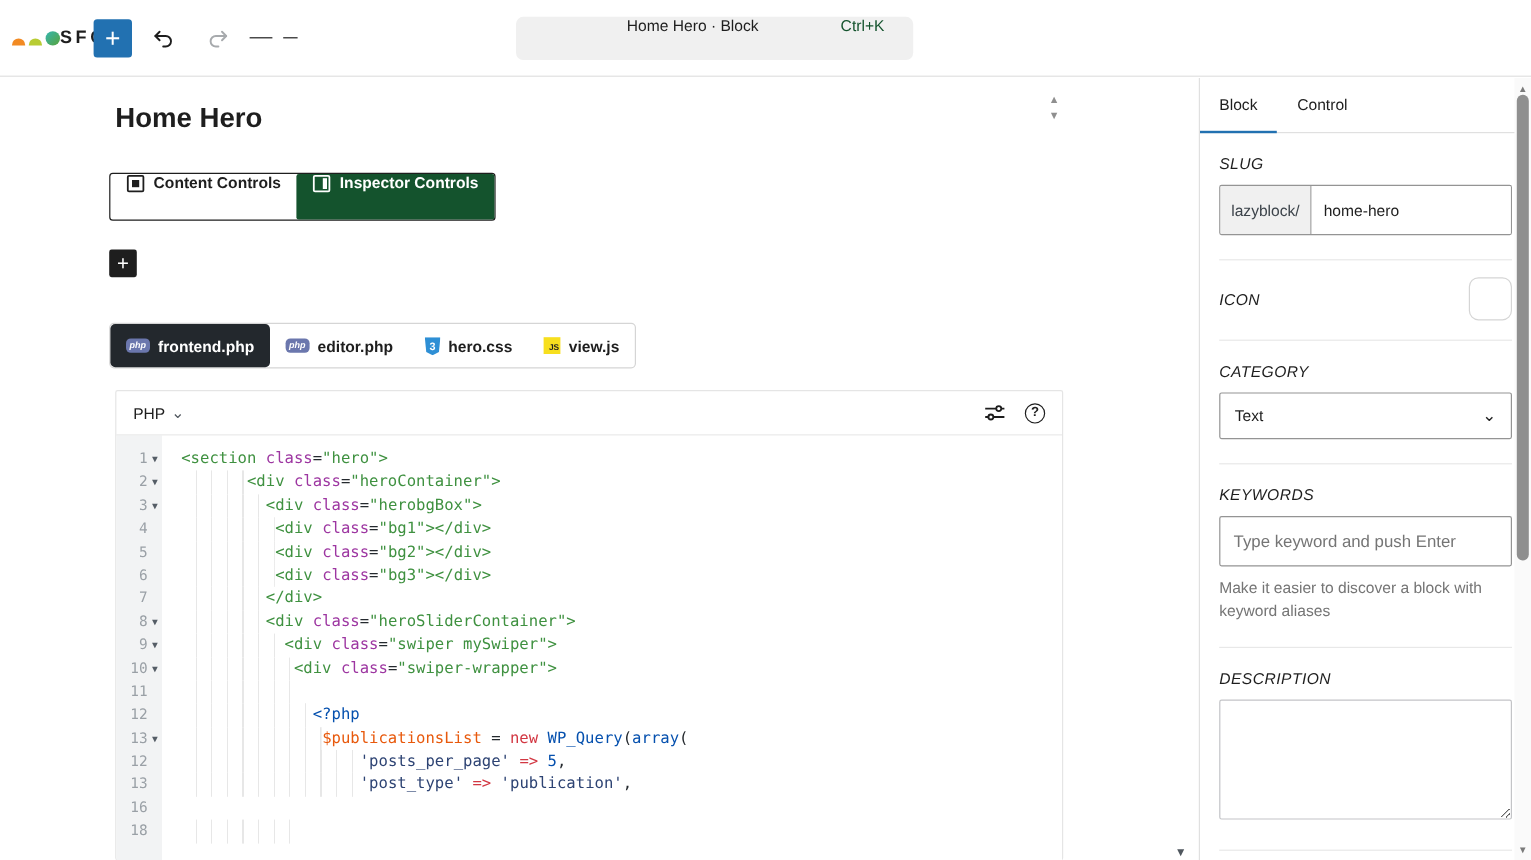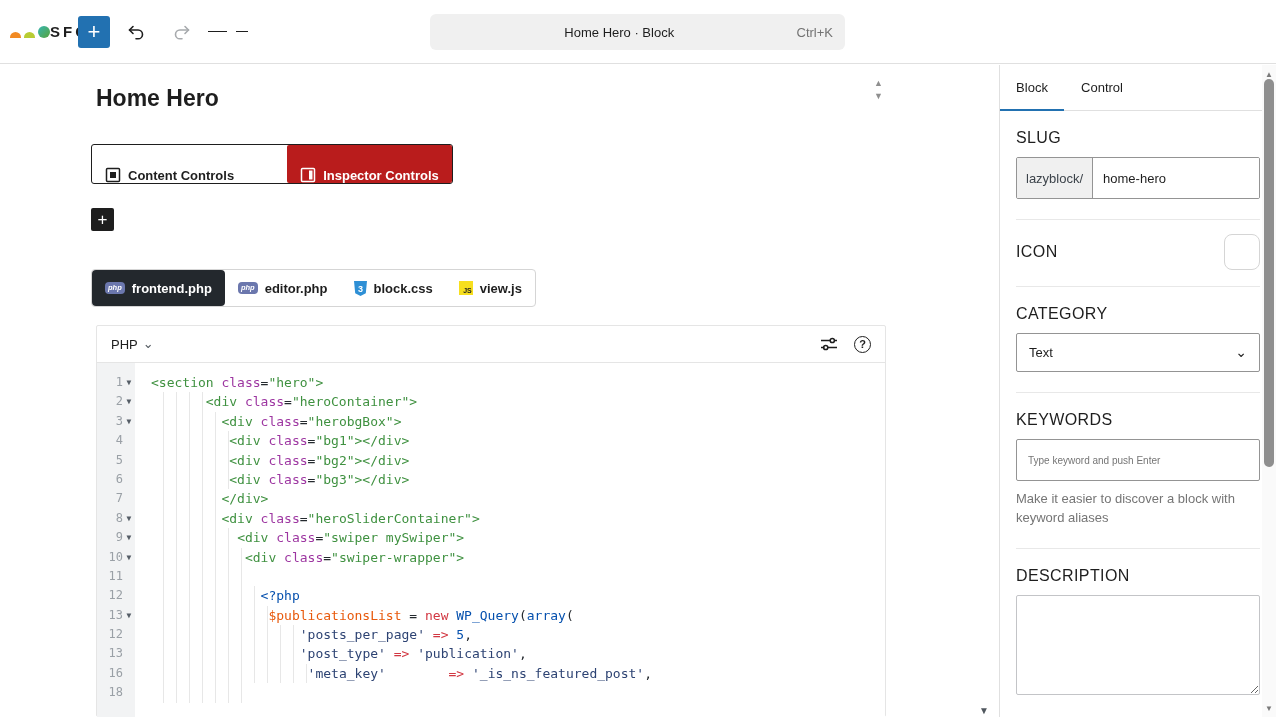--- a/index.html
+++ b/index.html
@@ -16,43 +16,43 @@
   .dot.d2 { background:#b8cc33; }
   .dot.d3 { width:12px; height:12px; border-radius:50%;
     background:linear-gradient(135deg,#35b6b0,#58a33b); }
   .logo-text { font-size:15px; font-weight:bold; letter-spacing:3px; line-height:14px; }
   .tb-btn { border:none; background:transparent; display:flex; align-items:center;
     justify-content:center; cursor:pointer; }
   .inserter { width:32px; height:32px; background:#2271b1; border-radius:3px;
     color:#fff; font-size:22px; font-weight:400; margin-left:22px; line-height:1; }
   .icon-btn { width:40px; height:40px; margin-left:6px; }
   .lines-icon span { display:block; height:1.8px; background:#1e1e1e; margin:2.4px 0; }
-  .command-bar { position:absolute; left:430px; top:14px; width:415px; height:36px;
-    background:#f0f0f0; border-radius:6px; display:flex; align-items:center;
-    padding:0 12px; cursor:pointer; }
+  .command-bar { position:absolute; left:430px; top:14px; width:331px; height:36px;
+    background:#f0f0f0; border-radius:6px; display:flex; align-items:flex-start;
+    padding:0 24px; cursor:pointer; }
   .command-title { flex:1; text-align:center; font-size:13px; color:#1e1e1e; }
-  .command-shortcut { font-size:13px; color:#737373; }
+  .command-shortcut { font-size:13px; color:#14532d; }
   .tb-right { position:absolute; right:12px; top:0; height:64px; display:flex; align-items:center; }
   .settings-toggle { width:34px; height:34px; background:#1e1e1e; border-radius:4px; margin:0 10px; }
   .save-btn { height:34px; padding:0 14px; background:#2271b1; color:#fff; border:none;
     border-radius:3px; font-size:13px; font-weight:500; cursor:pointer; }
   .kebab { font-size:18px; color:#1e1e1e; width:28px; letter-spacing:0; margin-left:6px; }
 
   
   .canvas { position:absolute; top:65px; left:0; width:998px; height:652px; background:#fff; overflow:hidden; }
   .block-title { position:absolute; left:96px; top:20px; font-size:23px; font-weight:600; }
   .block-mover { position:absolute; left:874px; top:14px; display:flex; flex-direction:column;
     gap:4px; align-items:center; }
   .mover-arrow { font-size:9px; color:#8f8f8f; line-height:1; cursor:pointer; }
 
   .block-toolbar { position:absolute; left:91px; top:79px; height:40px;
     border:1px solid #1e1e1e; border-radius:3px; background:#fff; display:flex; align-items:stretch; }
-  .bt-btn { display:flex; align-items:flex-end; gap:7px; padding:0 13px; font-size:13px;
+  .bt-btn { display:flex; align-items:flex-start; gap:7px; padding:0 13px; font-size:13px;
     font-weight:600; background:transparent; border:none; cursor:pointer; color:#1e1e1e; white-space:nowrap; }
-  .bt-btn.active { background:#b91c1c; color:#fff; border-radius:2px;margin-left:40px; }
+  .bt-btn.active { background:#14532d; color:#fff; border-radius:2px; }
 
   .appender { position:absolute; left:91px; top:143px; width:23px; height:23px;
     background:#1e1e1e; color:#fff; border:none; border-radius:2px; font-size:17px;
     line-height:1; cursor:pointer; }
 
   .file-tabs { position:absolute; left:91px; top:204px; height:38px;
     border:1px solid #d5d5d5; border-radius:4px; background:#fff; display:flex; align-items:stretch; }
   .ftab { display:flex; align-items:center; gap:7px; padding:0 13px; border:none;
     background:transparent; font-size:13px; font-weight:600; color:#1e1e1e; cursor:pointer; white-space:nowrap; }
   .ftab.active { background:#23282d; color:#fff; border-radius:4px; }
@@ -96,36 +96,36 @@
     border-left:1px solid #e0e0e0; background:#fff; }
   .sb-tabs { height:46px; display:flex; border-bottom:1px solid #e0e0e0; padding-right:14px; }
   .sb-tab { width:64px; display:flex; align-items:center; justify-content:center;
     font-size:13px; font-weight:500; background:none; border:none; cursor:pointer;
     color:#1e1e1e; position:relative; }
   .sb-tab.active::after { content:""; position:absolute; left:0; right:0; bottom:-1px;
     height:2px; background:#2271b1; }
   .sb-tab:nth-child(2) { width:76px; }
   .sb-content { padding:0 16px; }
   .sb-section { padding:18px 0 20px; border-bottom:1px solid #e8e8e8; }
-  .sb-label { font-size:16px; font-weight:500; letter-spacing:0.4px; margin-bottom:10px; }
+  .sb-label { font-size:13px; font-weight:500; letter-spacing:0.4px; margin-bottom:10px;font-style:italic; }
   .slug-group { display:flex; border:1px solid #949494; border-radius:2px; height:42px; overflow:hidden; }
   .slug-prefix { background:#f0f0f0; border-right:1px solid #949494; color:#3c434a;
     font-size:13px; display:flex; align-items:center; padding:0 9px; }
   .slug-input { flex:1; border:none; outline:none; font-size:13px; padding:0 10px;
     color:#1e1e1e; font-family:"Liberation Sans", sans-serif; min-width:0; }
   .icon-row { display:flex; align-items:center; justify-content:space-between; padding:14px 0 16px; }
   .icon-row .sb-label { margin-bottom:0; }
   .icon-picker { width:36px; height:36px; border:1px solid #d5d5d5; border-radius:8px;
     background:#fff; cursor:pointer; }
   .select-box { display:flex; align-items:center; justify-content:space-between;
     border:1px solid #949494; border-radius:2px; height:39px; padding:16px 12px;
     font-size:13px; cursor:pointer; background:#fff; }
   .select-chevron { font-size:14px; color:#1e1e1e; line-height:0.4; }
   .kw-input { width:100%; height:42px; border:1px solid #949494; border-radius:2px;
-    font-size:10px; padding:0 11px; outline:none; font-family:"Liberation Sans", sans-serif; }
+    font-size:14px; padding:0 11px; outline:none; font-family:"Liberation Sans", sans-serif; }
   .kw-input::placeholder { color:#757575; }
   .sb-help { font-size:13px; color:#757575; line-height:1.45; margin-top:9px; }
   .desc-textarea { width:100%; height:100px; border:1px solid #c3c4c7; border-radius:2px;
     resize:vertical; outline:none; font-family:"Liberation Sans", sans-serif; font-size:13px; padding:8px; }
   .pro-section { border-bottom:none; }
 
   
   .sb-scrollbar { position:absolute; top:65px; right:0; width:14px; height:652px; background:#fafafa; }
   .sb-arrow { position:absolute; left:0; width:14px; height:14px; font-size:8px; color:#7a7a7a;
     display:flex; align-items:center; justify-content:center; cursor:pointer; }
@@ -210,21 +210,21 @@
     </button>
     <button class="ftab">
       <span class="php-badge">php</span>
       <span>editor.php</span>
     </button>
     <button class="ftab">
       <svg width="13" height="15" viewBox="0 0 13 15">
           <path d="M0 0h13l-1.2 12.3L6.5 15 1.2 12.3Z" fill="#2e8fd5"></path>
           <text x="6.5" y="10.5" text-anchor="middle" font-size="9" font-weight="bold" fill="#fff" font-family="Liberation Sans, sans-serif">3</text>
         </svg>
-      <span>block.css</span>
+      <span>hero.css</span>
     </button>
     <button class="ftab">
       <span class="js-badge">JS</span>
       <span>view.js</span>
     </button>
   </div>
 
   <div class="code-panel">
     <div class="code-topbar">
       <div class="lang-select">
@@ -250,21 +250,21 @@
         <div class="code-line"><span class="gutter-num">6</span><span class="fold"></span><span class="code-text"><span class="indent" style="width: 78.3px;"></span><span class="tk-tag">&lt;div</span><span class="tk-pun"> </span><span class="tk-attr">class</span><span class="tk-pun">=</span><span class="tk-str">"bg3"</span><span class="tk-tag">&gt;&lt;/div&gt;</span></span></div>
         <div class="code-line"><span class="gutter-num">7</span><span class="fold"></span><span class="code-text"><span class="indent" style="width: 70.47px;"></span><span class="tk-tag">&lt;/div&gt;</span></span></div>
         <div class="code-line"><span class="gutter-num">8</span><span class="fold">▼</span><span class="code-text"><span class="indent" style="width: 70.47px;"></span><span class="tk-tag">&lt;div</span><span class="tk-pun"> </span><span class="tk-attr">class</span><span class="tk-pun">=</span><span class="tk-str">"heroSliderContainer"</span><span class="tk-tag">&gt;</span></span></div>
         <div class="code-line"><span class="gutter-num">9</span><span class="fold">▼</span><span class="code-text"><span class="indent" style="width: 86.13px;"></span><span class="tk-tag">&lt;div</span><span class="tk-pun"> </span><span class="tk-attr">class</span><span class="tk-pun">=</span><span class="tk-str">"swiper mySwiper"</span><span class="tk-tag">&gt;</span></span></div>
         <div class="code-line"><span class="gutter-num">10</span><span class="fold">▼</span><span class="code-text"><span class="indent" style="width: 93.96px;"></span><span class="tk-tag">&lt;div</span><span class="tk-pun"> </span><span class="tk-attr">class</span><span class="tk-pun">=</span><span class="tk-str">"swiper-wrapper"</span><span class="tk-tag">&gt;</span></span></div>
         <div class="code-line"><span class="gutter-num">11</span><span class="fold"></span><span class="code-text"><span class="indent" style="width: 101.79px;"></span></span></div>
         <div class="code-line"><span class="gutter-num">12</span><span class="fold"></span><span class="code-text"><span class="indent" style="width: 109.62px;"></span><span class="tk-num">&lt;?php</span></span></div>
         <div class="code-line"><span class="gutter-num">13</span><span class="fold">▼</span><span class="code-text"><span class="indent" style="width: 117.45px;"></span><span class="tk-var">$publicationsList</span><span class="tk-pun"> = </span><span class="tk-kw">new</span><span class="tk-pun"> </span><span class="tk-fn">WP_Query</span><span class="tk-pun">(</span><span class="tk-fn">array</span><span class="tk-pun">(</span></span></div>
         <div class="code-line"><span class="gutter-num">12</span><span class="fold"></span><span class="code-text"><span class="indent" style="width: 148.77px;"></span><span class="tk-pstr">'posts_per_page'</span><span class="tk-pun"> </span><span class="tk-kw">=&gt;</span><span class="tk-pun"> </span><span class="tk-num">5</span><span class="tk-pun">,</span></span></div>
         <div class="code-line"><span class="gutter-num">13</span><span class="fold"></span><span class="code-text"><span class="indent" style="width: 148.77px;"></span><span class="tk-pstr">'post_type'</span><span class="tk-pun"> </span><span class="tk-kw">=&gt;</span><span class="tk-pun"> </span><span class="tk-pstr">'publication'</span><span class="tk-pun">,</span></span></div>
-        <div class="code-line"><span class="gutter-num">16</span><span class="fold"></span><span class="code-text"><span class="indent" style="width: 156.6px;"></span><span class="tk-pstr">'meta_key'</span><span class="tk-pun">        </span><span class="tk-kw">=&gt;</span><span class="tk-pun"> </span><span class="tk-pstr">'_is_ns_featured_post'</span><span class="tk-pun">,</span></span></div>
+        <div class="code-line"><span class="gutter-num">16</span><span class="fold"></span></div>
         <div class="code-line"><span class="gutter-num">18</span><span class="fold"></span><span class="code-text"><span class="indent" style="width: 101.79px;"></span></span></div>
       </div>
   </div>
 
   <span class="canvas-scroll-down">▼</span>
 </div>
 
 <div class="sidebar">
   <div class="sb-tabs">
     <button class="sb-tab active">Block</button>

